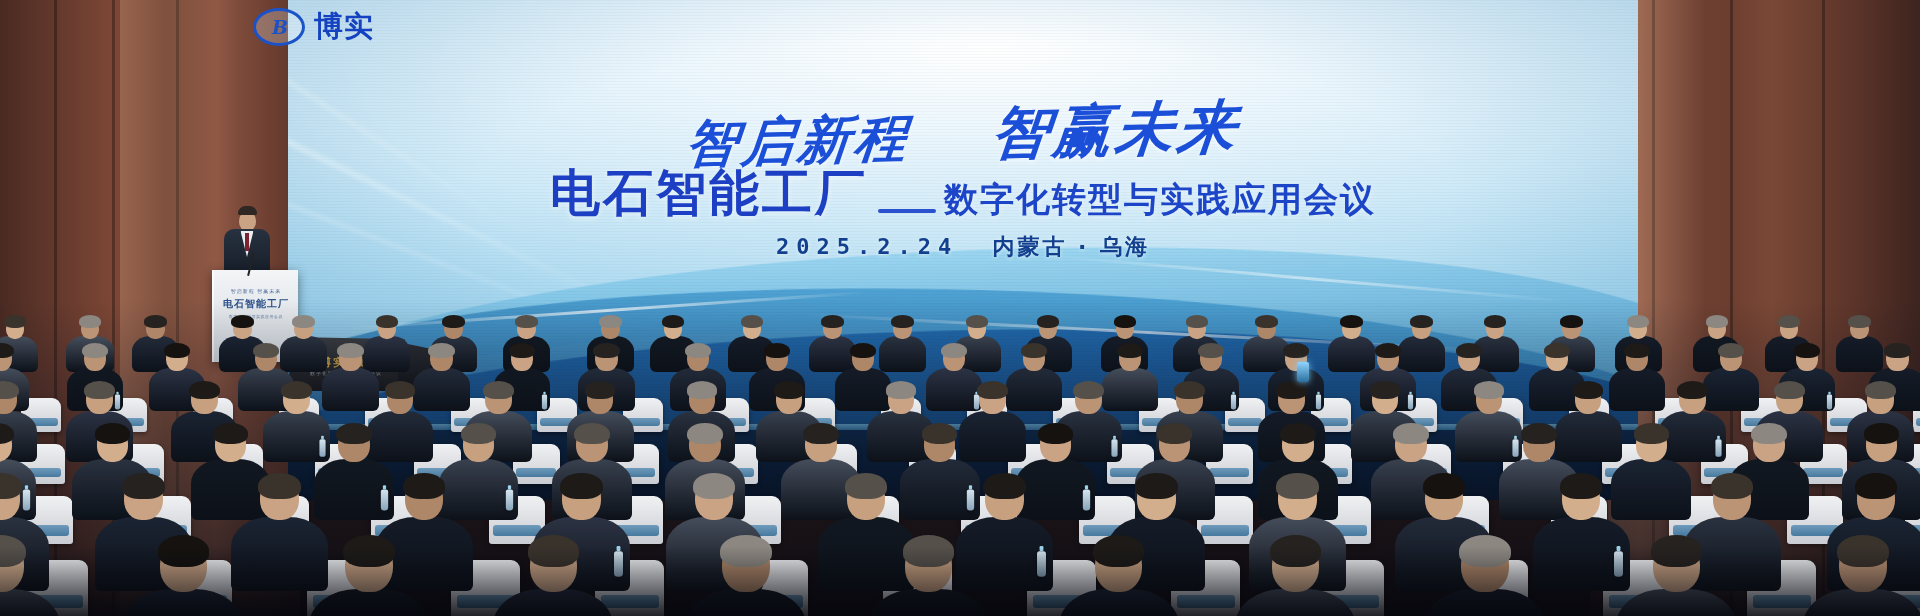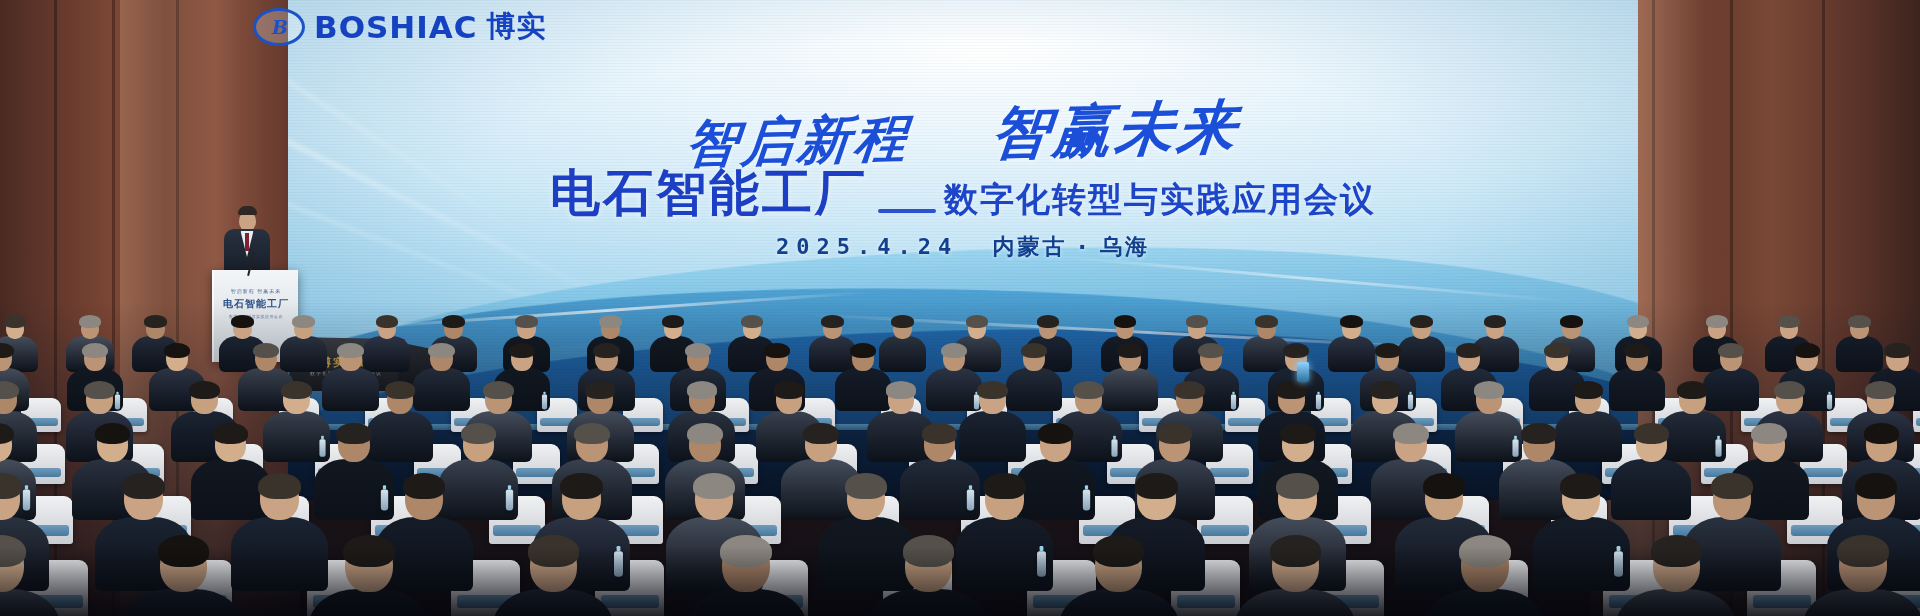--- a/index.html
+++ b/index.html
@@ -201,30 +201,29 @@
       <span class="c2">智赢未来</span>
     </div>
 
     <div class="screen-text" id="title-row">
       <span id="main-title">电石智能工厂</span>
       <span id="dash"></span>
       <span id="sub-title">数字化转型与实践应用会议</span>
     </div>
 
     <div class="screen-text" id="date-row">
-      <span>2025.4.24</span>
+      <span>2025.2.24</span>
       <span class="loc" style="margin-left:14px">内蒙古 · 乌海</span>
     </div>
   </div>
 
   <div id="logo">
     <span class="mark">
       <span class="glyph">B</span>
     </span>
-    <span class="latin">BOSHIAC</span>
     <span class="cn">博实</span>
   </div>
 
   <div id="stage-lip"></div>
   <div id="stage-floor"></div>
 
   <div id="speaker">
     <div class="hair"></div>
     <div class="head"></div>
     <div class="body">

